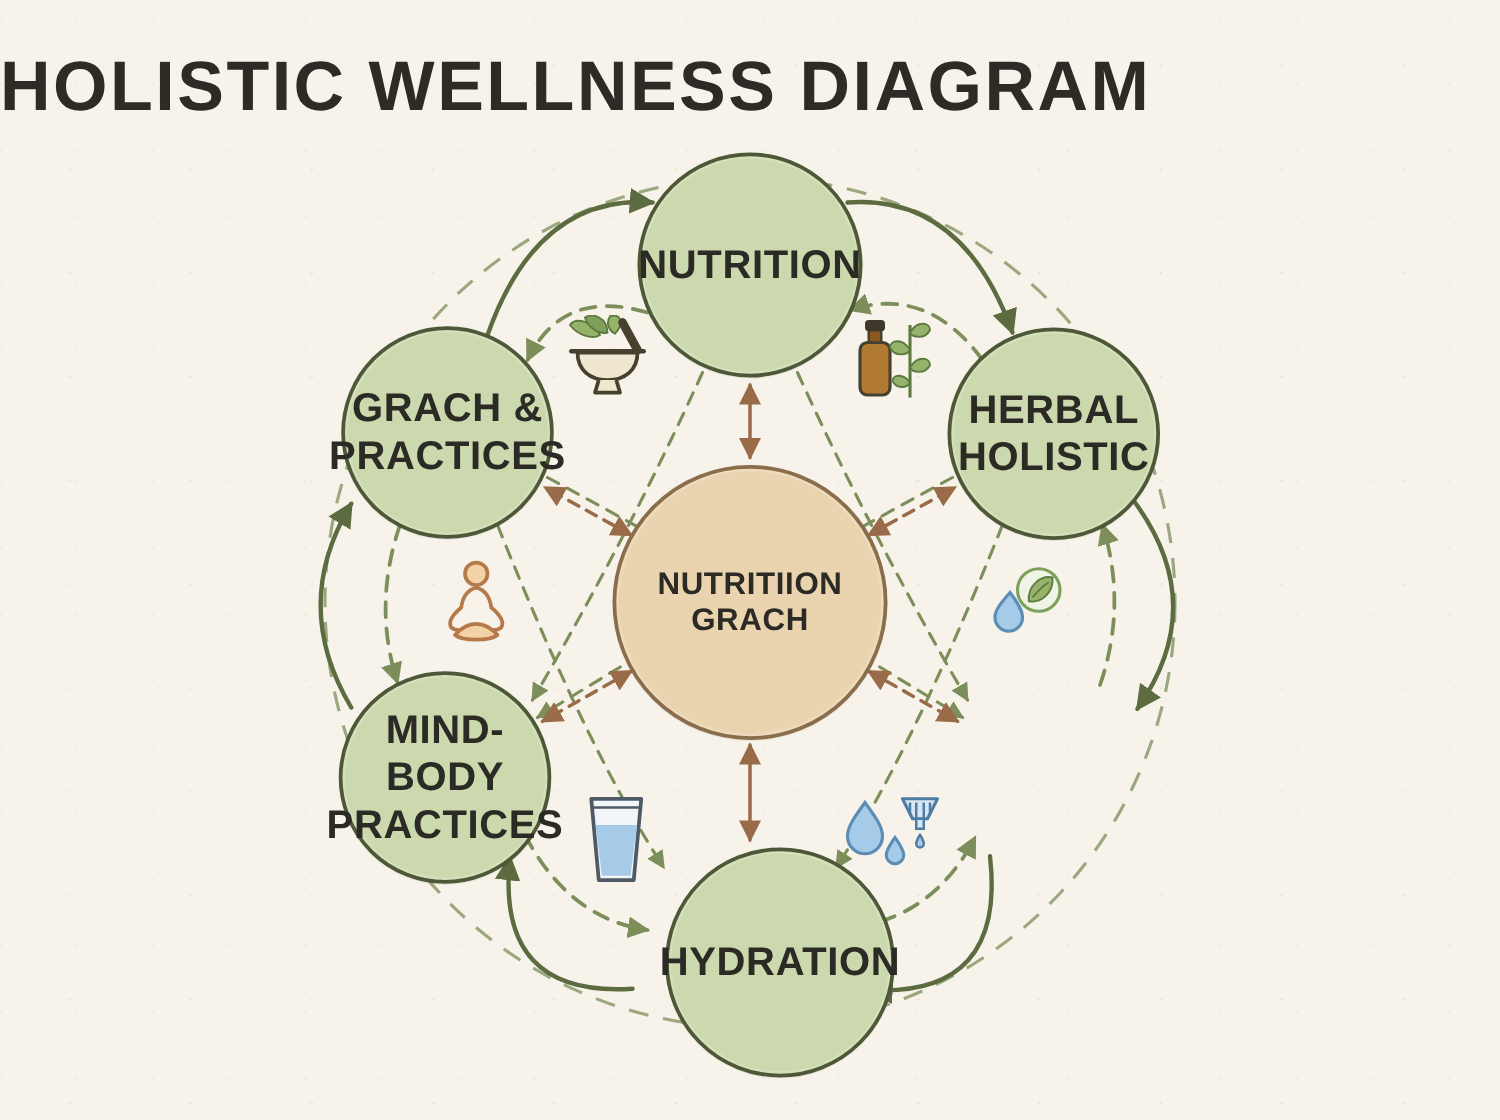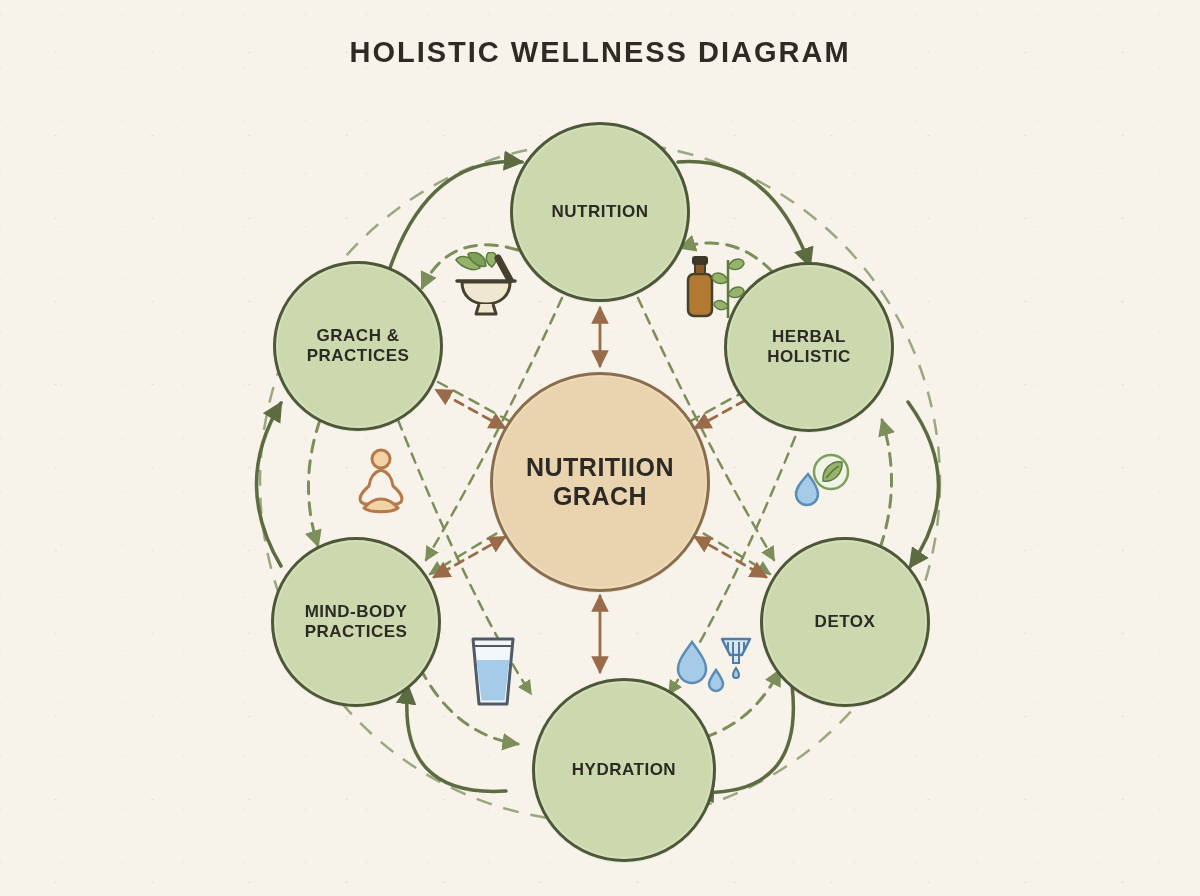--- a/index.html
+++ b/index.html
@@ -13,55 +13,54 @@
     background: var(--background, #f7f3ea);
     background-image:
       radial-gradient(rgba(210,200,178,.35) 1px, transparent 1.4px),
       radial-gradient(rgba(225,216,196,.3) 1px, transparent 1.4px);
     background-size: 97px 83px, 61px 53px;
     background-position: 7px 11px, 31px 41px;
   }
   .title {
     position: absolute;
     top: 36px; left: 0; width: 100%;
-    text-align: center;
-    font-size: 29px;
+    font-size: 56px;
     font-weight: 700;
     letter-spacing: 2px;
     color: var(--title, #2e2b26);
     z-index: 4;
   }
   svg.arrows { position: absolute; left: 0; top: 0; z-index: 1; }
   .node {
     position: absolute;
     border-radius: 50%;
     display: flex;
     flex-direction: column;
     align-items: center;
     justify-content: center;
     text-align: center;
     background: var(--node-fill, #ccd8ae);
     border: 3.5px solid var(--node-border, #4d5837);
     box-shadow: inset 0 0 0 2px rgba(255,255,255,.18), 0 1px 0 rgba(0,0,0,.05);
     z-index: 2;
   }
   .node .line {
-    font-size: 17px;
+    font-size: 32px;
     font-weight: 600;
     letter-spacing: .5px;
     line-height: 1.18;
     color: var(--node-text, #2c2a24);
   }
   .node-center { left: 490px; top: 372px; width: 220px; height: 220px;
     background: var(--center-fill, #e9d4af);
     border-color: var(--center-border, #8a6e4c); }
   .node-center .line { font-size: 25px; }
   .node-nutrition { left: 510px; top: 122px; width: 180px; height: 180px; }
   .node-grach     { left: 273px; top: 261px; width: 170px; height: 170px; }
-  .node-herbal    { left: 724px; top: 262px; width: 170px; height: 170px; }
+  .node-herbal    { left: 758px; top: 262px; width: 170px; height: 170px; }
   .node-mindbody  { left: 271px; top: 537px; width: 170px; height: 170px; }
   .node-detox     { left: 760px; top: 537px; width: 170px; height: 170px; }
   .node-hydration { left: 532px; top: 678px; width: 184px; height: 184px; }
   .icon { position: absolute; z-index: 3; }
   .icon-mortar   { left: 450px; top: 252px; }
   .icon-bottle   { left: 682px; top: 248px; }
   .icon-meditate { left: 350px; top: 446px; }
   .icon-waterleaf{ left: 793px; top: 450px; }
   .icon-glass    { left: 466px; top: 636px; }
   .icon-filter   { left: 676px; top: 634px; }
@@ -138,23 +137,20 @@
     <span class="line">PRACTICES</span>
   </div>
   <div class="node node-herbal">
     <span class="line">HERBAL</span>
     <span class="line">HOLISTIC</span>
   </div>
   <div class="node node-mindbody">
     <span class="line">MIND-BODY</span>
     <span class="line">PRACTICES</span>
   </div>
-  <div class="node node-detox">
-    <span class="line">DETOX</span>
-  </div>
   <div class="node node-hydration">
     <span class="line">HYDRATION</span>
   </div>
 
   <svg class="icon icon-mortar" width="72" height="66" viewBox="0 0 72 66">
     <path d="M30 16 C24 4 10 2 6 8 C12 16 24 20 30 16 Z" fill="#96b36c" stroke="#5d7a40" stroke-width="1.5"></path>
     <path d="M36 14 C36 2 24 -2 18 2 C20 10 30 16 36 14 Z" fill="#7fa05a" stroke="#5d7a40" stroke-width="1.5"></path>
     <path d="M42 15 C50 6 46 -2 38 1 C34 7 38 13 42 15 Z" fill="#96b36c" stroke="#5d7a40" stroke-width="1.5"></path>
     <line x1="48" y1="6" x2="60" y2="28" stroke="#46402f" stroke-width="7" stroke-linecap="round"></line>
     <path d="M12 30 H60 C60 44 50 52 36 52 C22 52 12 44 12 30 Z" fill="#efe7cf" stroke="#46402f" stroke-width="3"></path>

